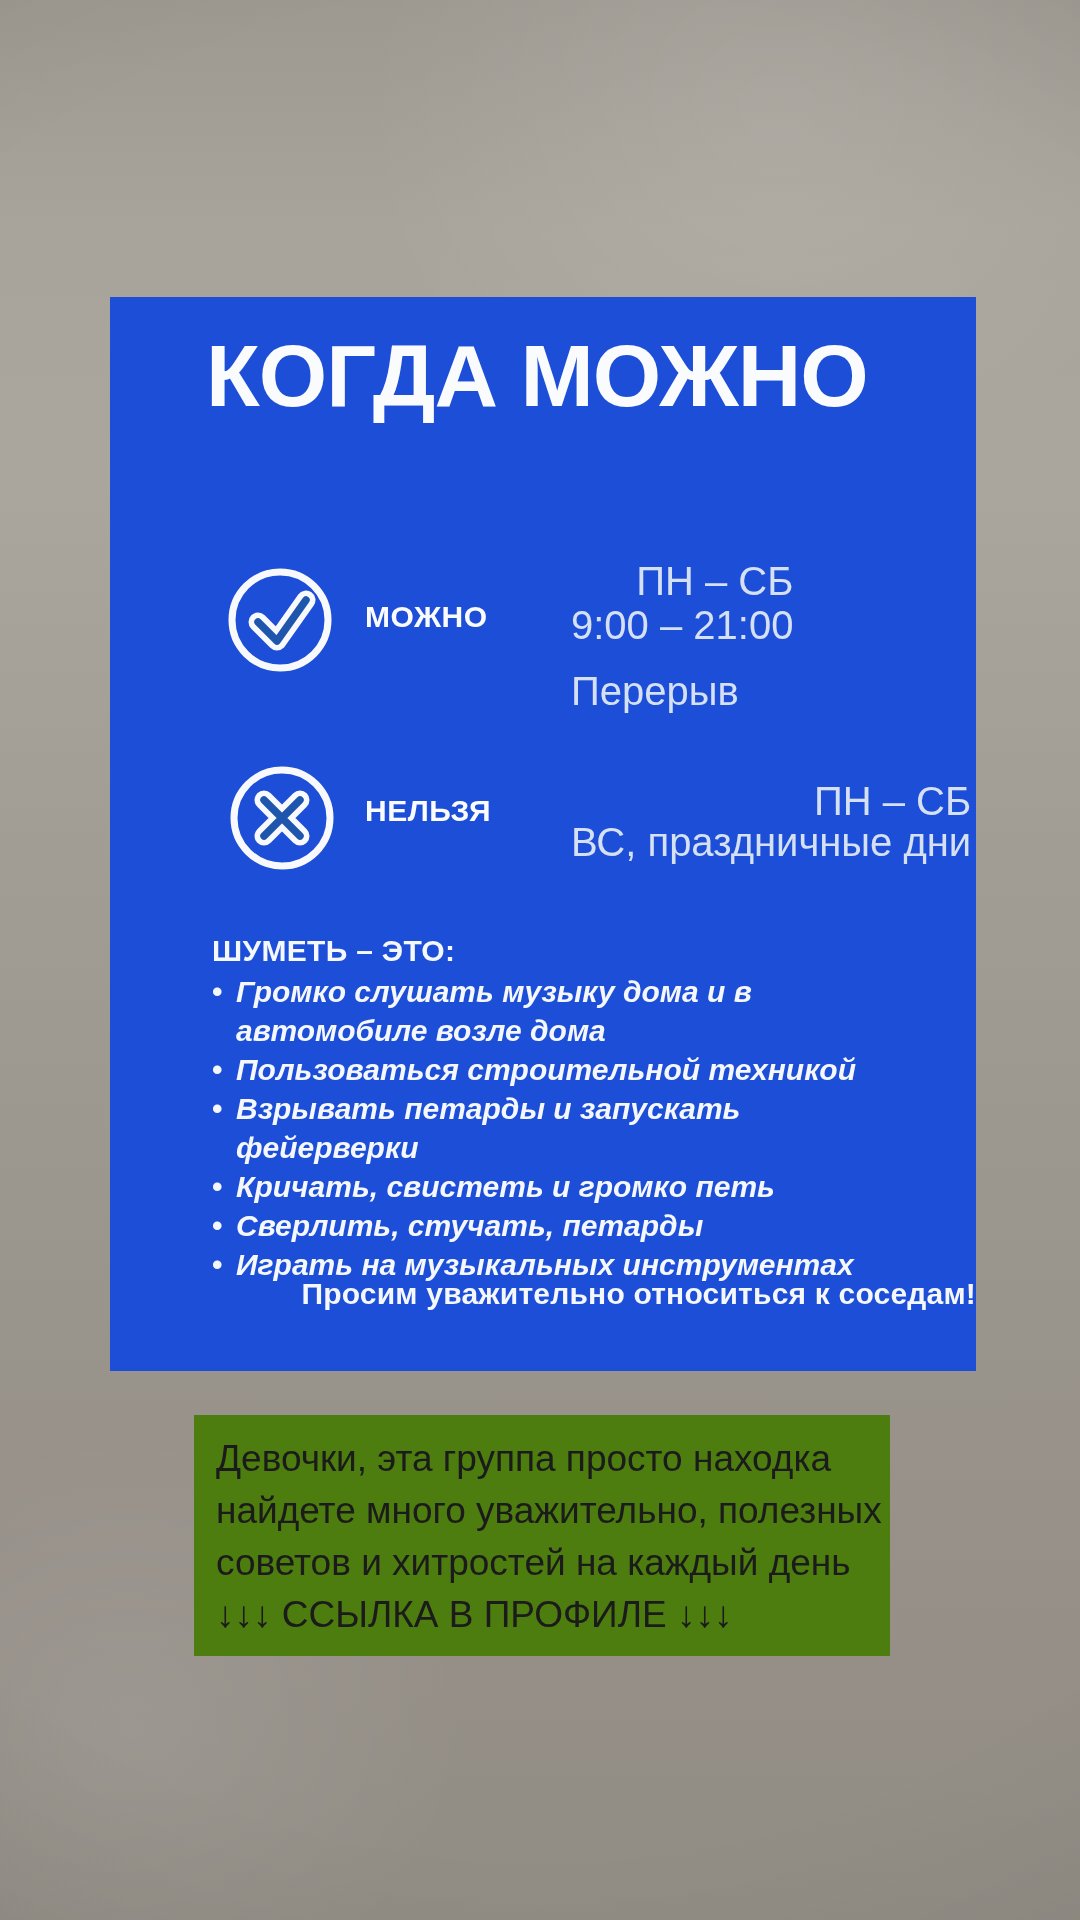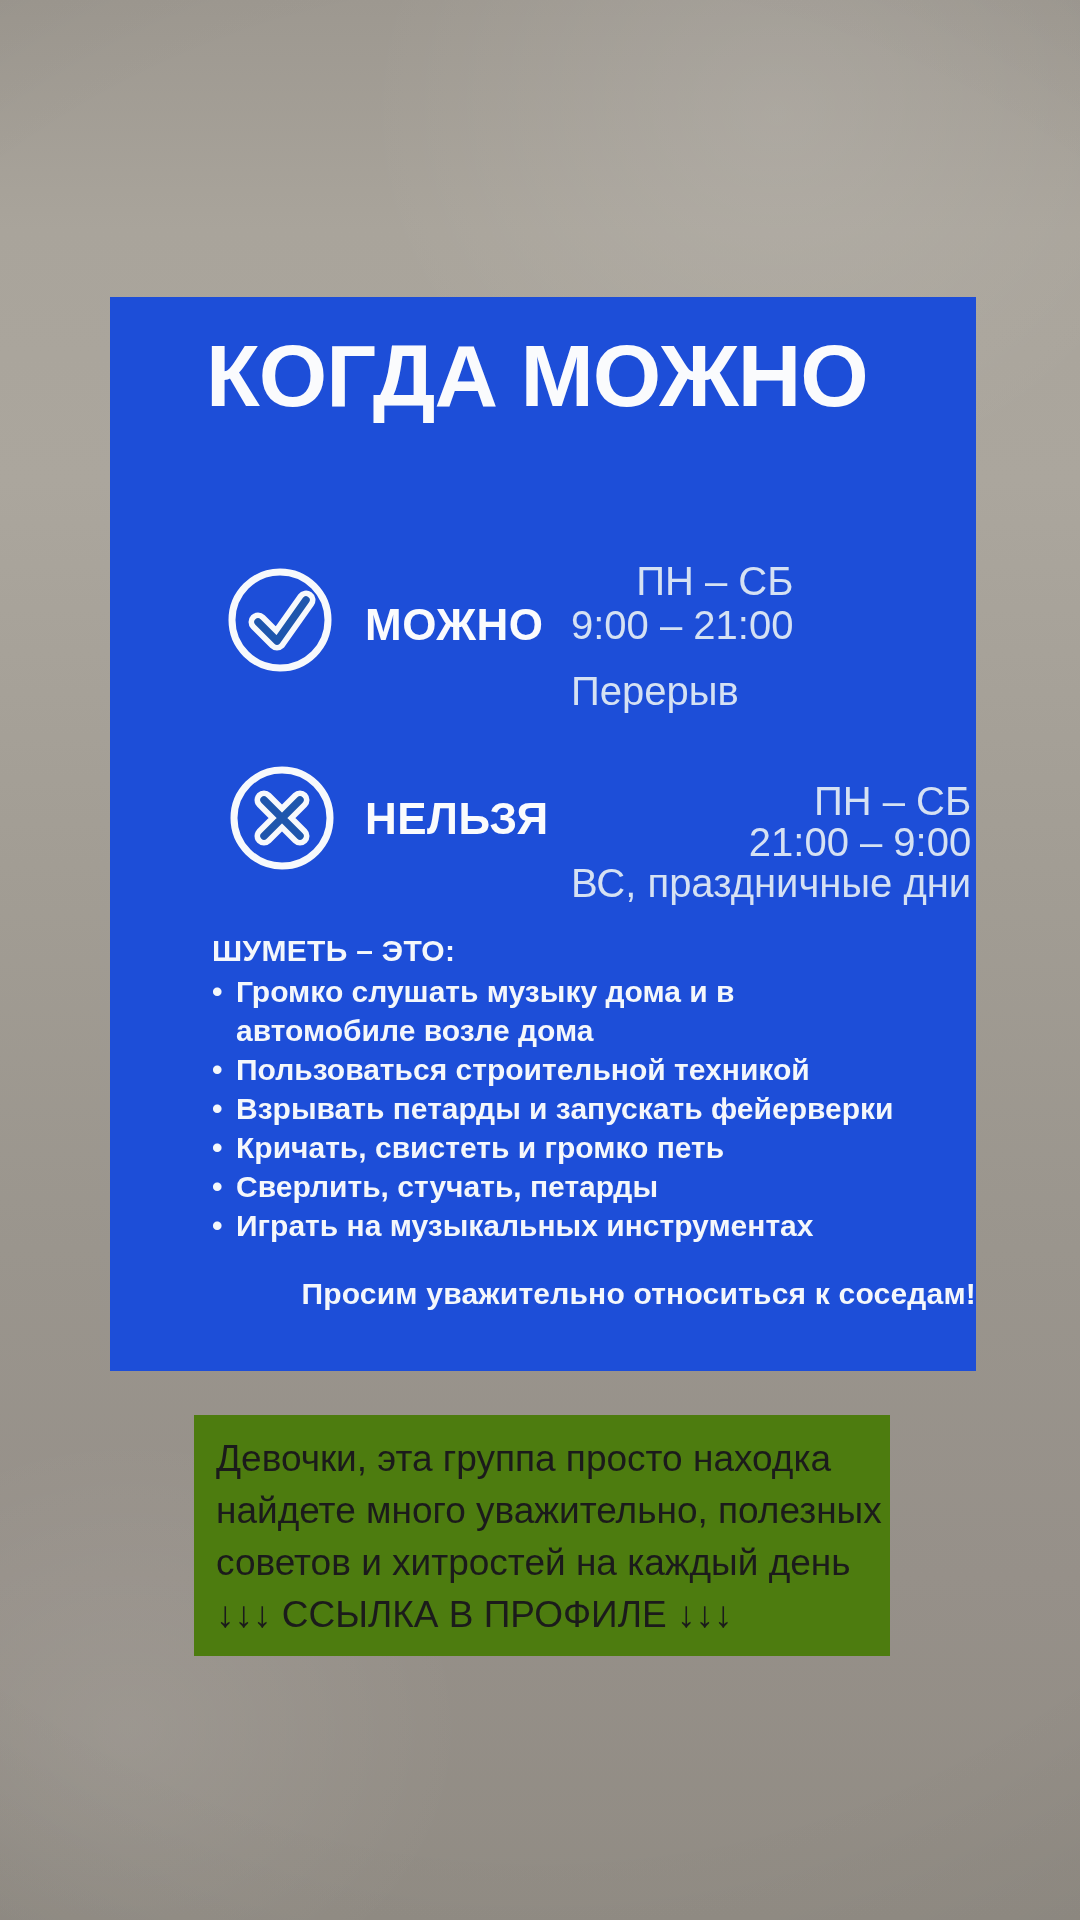--- a/index.html
+++ b/index.html
@@ -18,42 +18,42 @@
   }
   .title{
     position:absolute;left:96px;top:30px;
     font-size:88px;font-weight:bold;line-height:97px;letter-spacing:-1px;
     color:#fafbfd;white-space:nowrap;
   }
   .icon-wrap{position:absolute;width:110px;height:110px;}
   .icon-can{left:115px;top:268px;}
   .icon-not{left:117px;top:466px;}
   .row-label{
-    position:absolute;font-size:44px;font-weight:bold;color:#fafbfd;
+    position:absolute;font-size:30px;font-weight:bold;color:#fafbfd;
     letter-spacing:0.5px;white-space:nowrap;
   }
   .label-can{left:255px;top:303px;}
   .label-not{left:255px;top:497px;}
   .sched{
     position:absolute;left:461px;font-size:40px;font-weight:normal;
     color:#d5e1f3;line-height:44px;white-space:nowrap;text-align:right;
   }
   .sched-can{top:262px;}
   .sched-break{top:372px;}
   .sched-not{top:484px;line-height:41px;}
   .noise-heading{
     position:absolute;left:102px;top:637px;
     font-size:30px;font-weight:bold;color:#f4f7fb;letter-spacing:0.3px;
   }
   .bullets{position:absolute;left:102px;top:675px;width:706px;}
   .bullet-item{
     display:flex;font-size:30px;font-weight:bold;color:#f4f7fb;line-height:39px;
   }
   .bullet-marker{width:24px;flex:0 0 24px;}
-  .bullet-text{flex:1;}
+  .bullet-text{flex:1;font-style:italic;}
   .card-footer{
     position:absolute;left:0;top:980px;width:100%;text-align:right;
     font-size:30px;font-weight:bold;color:#f4f7fb;letter-spacing:0.2px;
   }
   .caption-box{
     position:absolute;left:194px;top:1415px;width:696px;height:241px;
     background:#4d7c0f;box-sizing:border-box;padding:18px 22px 0 22px;
   }
   .caption-line{
     font-size:37px;color:#1b1b1b;line-height:52px;white-space:nowrap;
@@ -87,21 +87,20 @@
   <div class="icon-wrap icon-not">
     <svg width="110" height="110" viewBox="0 0 110 110">
       <circle cx="55" cy="55" r="48" fill="none" stroke="#f7f9fc" stroke-width="7"></circle>
       <path d="M37 37 L73 73 M73 37 L37 73" fill="none" stroke="#f7f9fc" stroke-width="19" stroke-linecap="round" stroke-linejoin="round"></path>
       <path d="M37 37 L73 73 M73 37 L37 73" fill="none" stroke="#1e56ad" stroke-width="7.5" stroke-linecap="round" stroke-linejoin="round"></path>
     </svg>
   </div>
   <div class="row-label label-not">НЕЛЬЗЯ</div>
   <div class="sched sched-not">
     <div>ПН – СБ</div>
-    <div>21:00 – 9:00</div>
     <div>ВС, праздничные дни</div>
   </div>
 
   <div class="noise-heading">ШУМЕТЬ – ЭТО:</div>
 
   <div class="bullets">
     <div class="bullet-item">
       <span class="bullet-marker">•</span>
       <span class="bullet-text">Громко слушать музыку дома и в автомобиле возле дома</span>
     </div>

